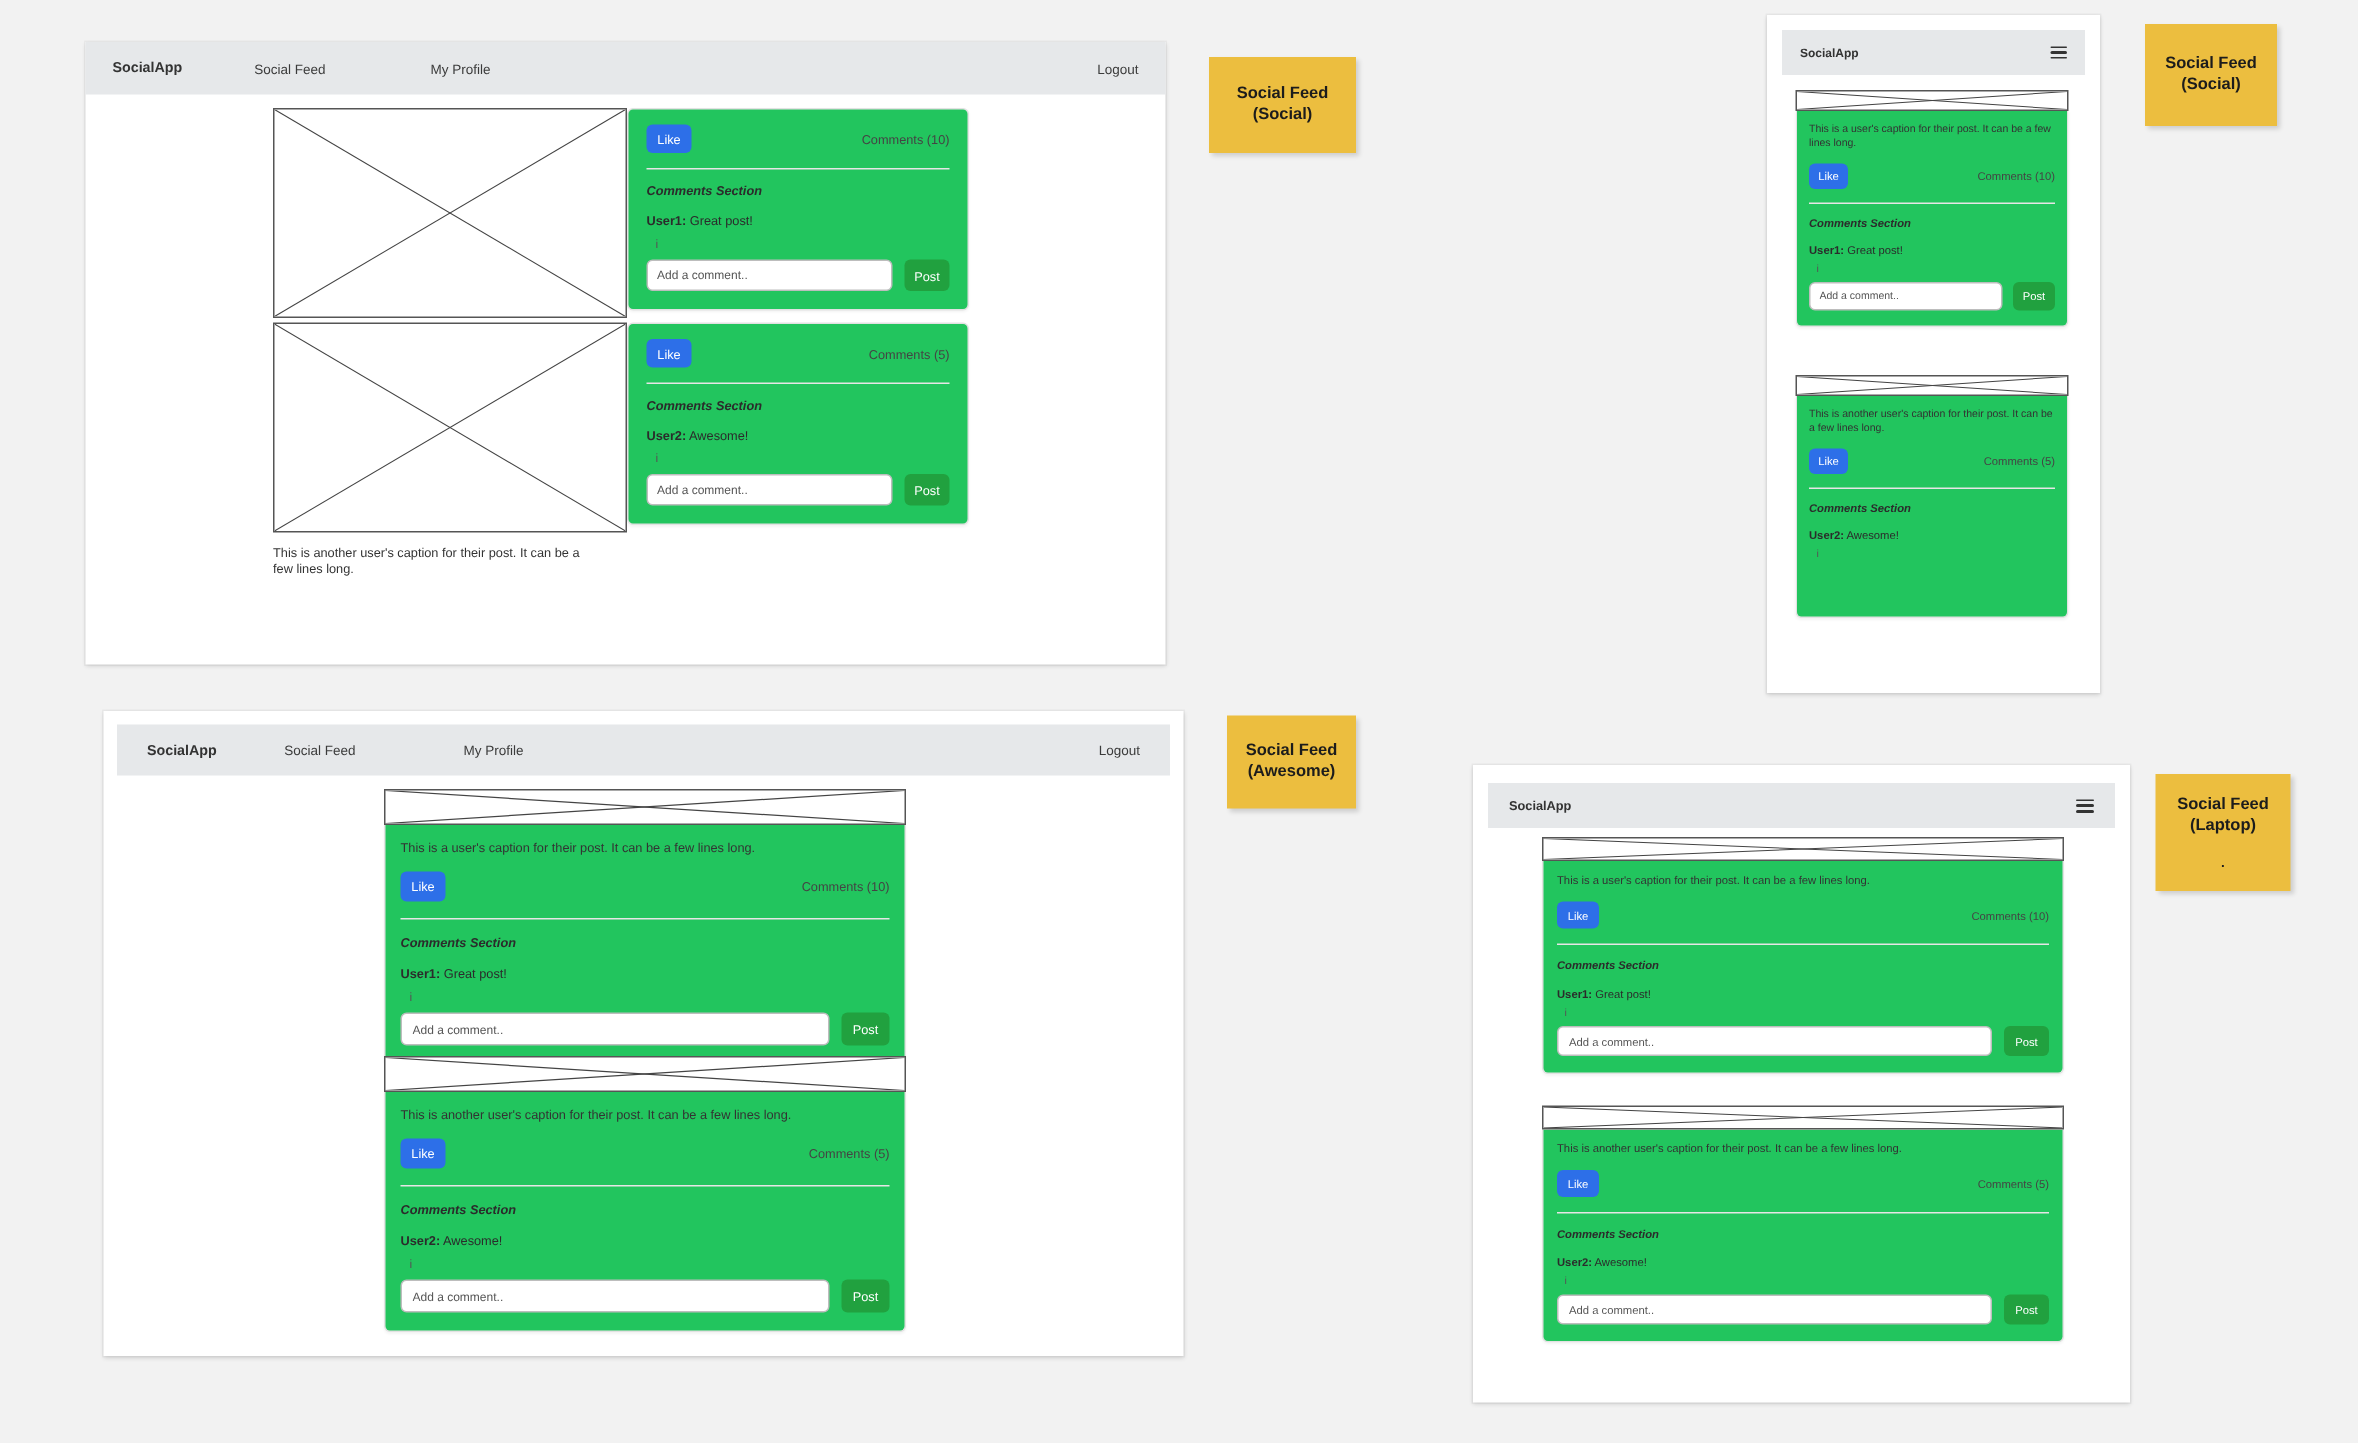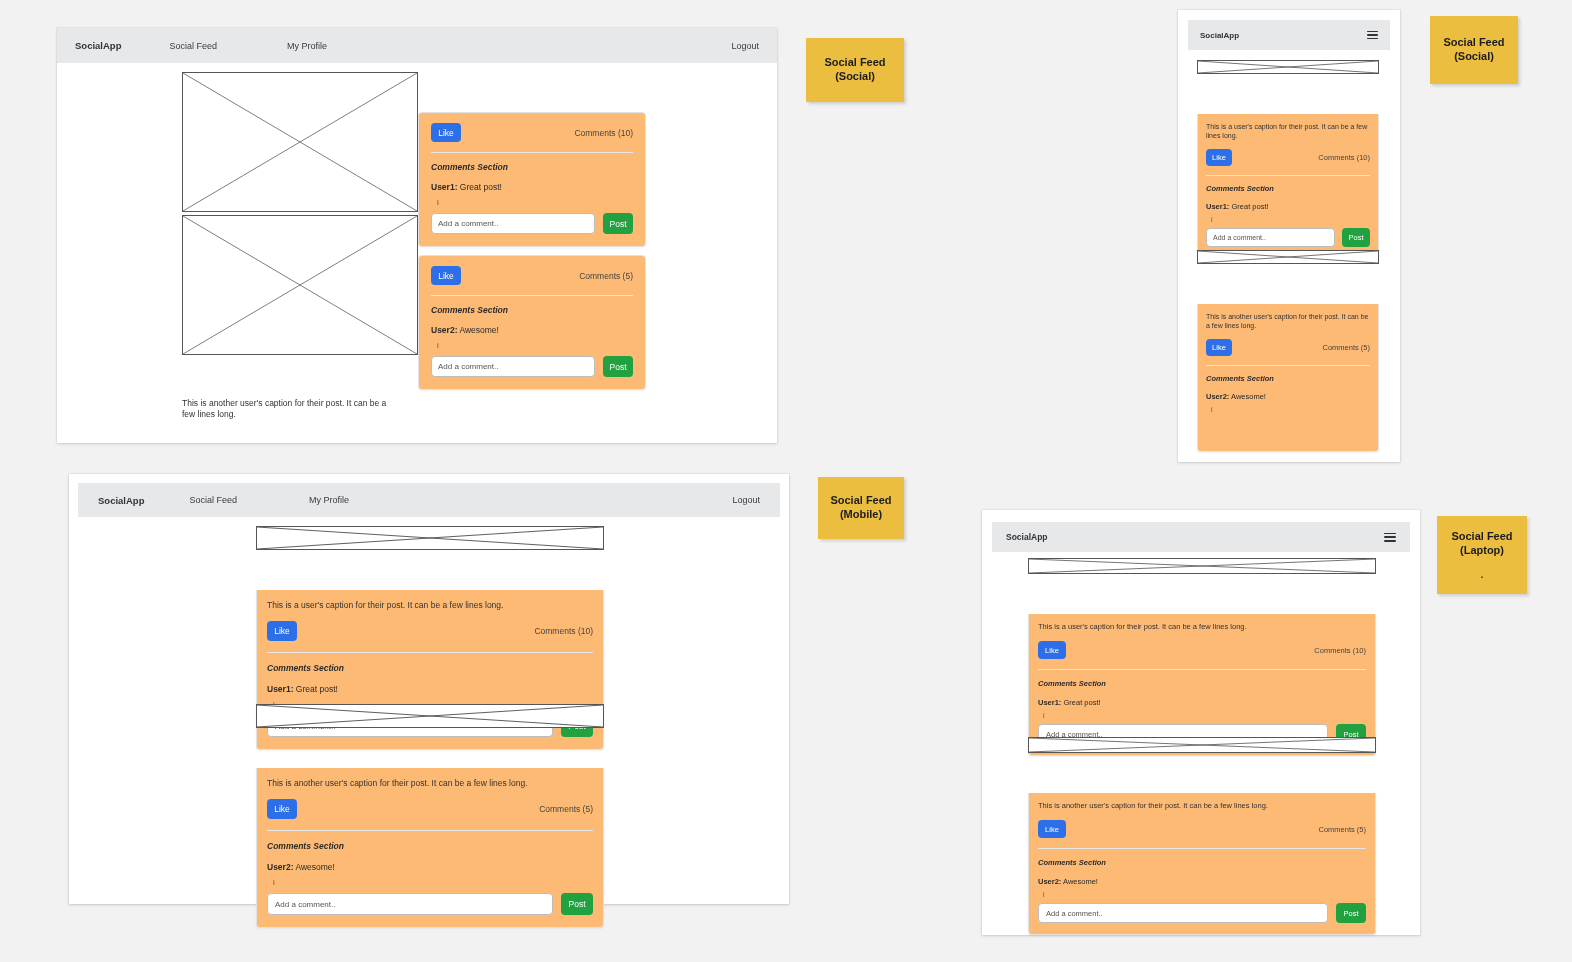--- a/index.html
+++ b/index.html
@@ -27,26 +27,25 @@
   .nav-link{color:#3b3b3b;}
   .nav-spacer{flex:1 1 auto;}
   .hamburger{
     display:flex;flex-direction:column;justify-content:space-between;
     cursor:pointer;
   }
   .hamburger span{display:block;background:#333;border-radius:1px;}
 
   
   .card{
-    background:#fdba74;
+    background:#22c55e;
     border:1px solid #e2e2e2;
     border-radius:4px;
     box-sizing:border-box;
     box-shadow:0 1px 2px rgba(0,0,0,.05);
-    margin-top:40px;
   }
   .imgph{
     background:#fff;
     border:1px solid #555;
     box-sizing:border-box;
     position:relative;
     overflow:hidden;
   }
   .imgph svg{position:absolute;inset:0;width:100%;height:100%;display:block;}
   .caption{color:#333;line-height:1.35;}
@@ -439,21 +438,21 @@
   </div>
 </div>
 
 <div class="note" id="note-desktop">
   <div>Social Feed</div>
   <div>(Social)</div>
 </div>
 
 <div class="note" id="note-laptop">
   <div>Social Feed</div>
-  <div>(Mobile)</div>
+  <div>(Awesome)</div>
 </div>
 
 <div class="note" id="note-mobile">
   <div>Social Feed</div>
   <div>(Social)</div>
 </div>
 
 <div class="note" id="note-tablet">
   <div>Social Feed</div>
   <div>(Laptop)</div>

